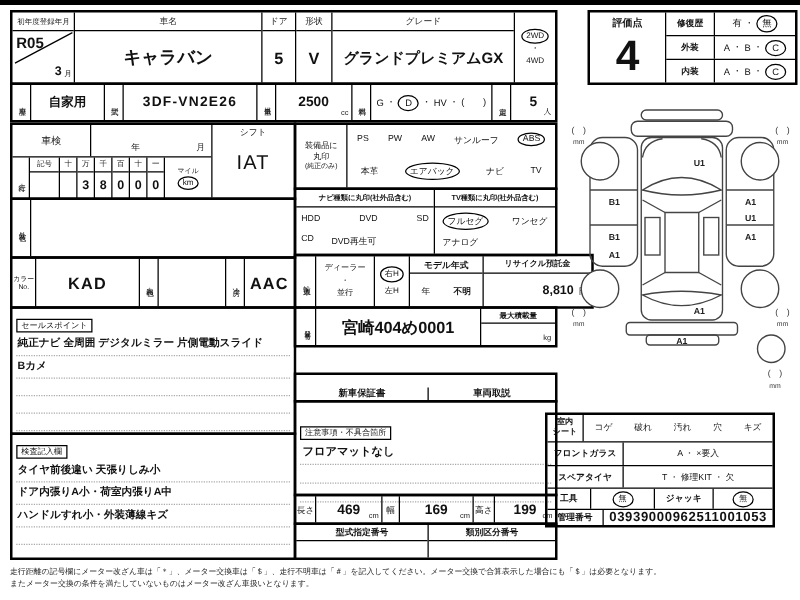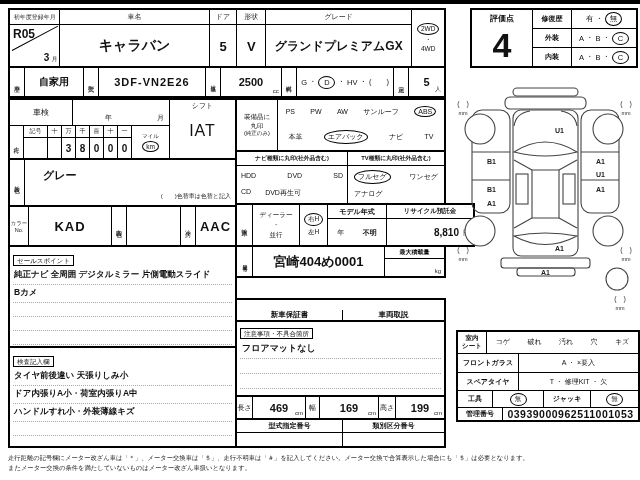--- a/index.html
+++ b/index.html
@@ -182,24 +182,20 @@
         </div>
         <div>
           <span>アナログ</span>
         </div>
       </div>
     </div>
   </div>
 
   <div class="abs b2" style="left:8px;top:158px;width:229px;height:49px;display:flex;">
     <div class="vl br" style="width:14px;font-size:6px;">外装色</div>
-    <div style="flex:1;position:relative;">
-      <span class="abs" style="left:18px;top:8px;font-size:11px;font-weight:bold;">グレー</span>
-      <span class="abs lab" style="right:4px;bottom:4px;font-size:6px;">(　　)色替車は色替と記入</span>
-    </div>
   </div>
 
   <div class="abs b2" style="left:8px;top:205px;width:229px;height:42px;display:flex;">
     <div class="cen br" style="width:18px;font-size:5.5px;text-align:center;">カラーNo.</div>
     <div class="cen br" style="width:82px;font-size:13px;font-weight:bold;letter-spacing:1px;">KAD</div>
     <div class="vl br" style="width:14px;font-size:6px;">内装色</div>
     <div class="cen br" style="width:53px;"></div>
     <div class="vl br" style="width:14px;font-size:6px;">冷房</div>
     <div class="cen" style="flex:1;font-size:13px;font-weight:bold;letter-spacing:1px;">AAC</div>
   </div>
@@ -239,21 +235,21 @@
       <span class="abs lab" style="right:3px;bottom:2px;font-size:6px;">kg</span>
     </div>
   </div>
 
 
   <div class="abs b2" style="left:235px;top:298px;width:211px;height:24px;display:flex;align-items:flex-end;">
     <div class="cen br" style="width:105px;font-size:7.5px;font-weight:bold;">新車保証書</div>
     <div class="cen" style="flex:1;font-size:7.5px;font-weight:bold;">車両取説</div>
   </div>
 
-  <div class="abs b2" style="left:235px;top:320px;width:211px;height:77px;padding:0 3px;">
+  <div class="abs b2" style="left:235px;top:320px;width:211px;height:77px;padding:13px 3px;">
     <span class="tab">注意事項・不具合箇所</span>
     <div class="dotline" style="font-size:9px;font-weight:bold;padding:2px 2px 3px;">フロアマットなし</div>
     <div class="dotline" style="height:14px;"></div>
     <div class="dotline" style="height:14px;"></div>
     <div style="height:14px;"></div>
   </div>
 
   <div class="abs b2" style="left:8px;top:245px;width:229px;height:103px;padding:2px 3px;">
     <span class="tab">セールスポイント</span>
     <div class="dotline" style="font-size:8.5px;font-weight:bold;padding:2px 1px 3px;white-space:nowrap;">純正ナビ 全周囲 デジタルミラー 片側電動スライド</div>
@@ -386,21 +382,21 @@
       <text x="176" y="45" font-size="5.5">mm</text>
       <text x="13" y="182">(　)</text>
       <text x="13" y="191" font-size="5.5">mm</text>
       <text x="176" y="182">(　)</text>
       <text x="176" y="191" font-size="5.5">mm</text>
       <text x="170" y="231">(　)</text>
       <text x="170" y="240" font-size="5.5">mm</text>
     </g>
   </svg>
 
-  <div class="abs b2" style="left:456px;top:330px;width:184px;height:92px;display:flex;flex-direction:column;">
+  <div class="abs b2" style="left:436px;top:330px;width:184px;height:92px;display:flex;flex-direction:column;">
     <div class="bb" style="height:28px;display:flex;">
       <div class="br cen" style="width:28px;flex-direction:column;font-size:6.5px;font-weight:bold;line-height:1.3;">
         <span>室内</span>
         <span>シート</span>
       </div>
       <div style="flex:1;display:flex;align-items:center;justify-content:space-around;font-size:7px;">
         <span>コゲ</span>
         <span>破れ</span>
         <span>汚れ</span>
         <span>穴</span>

